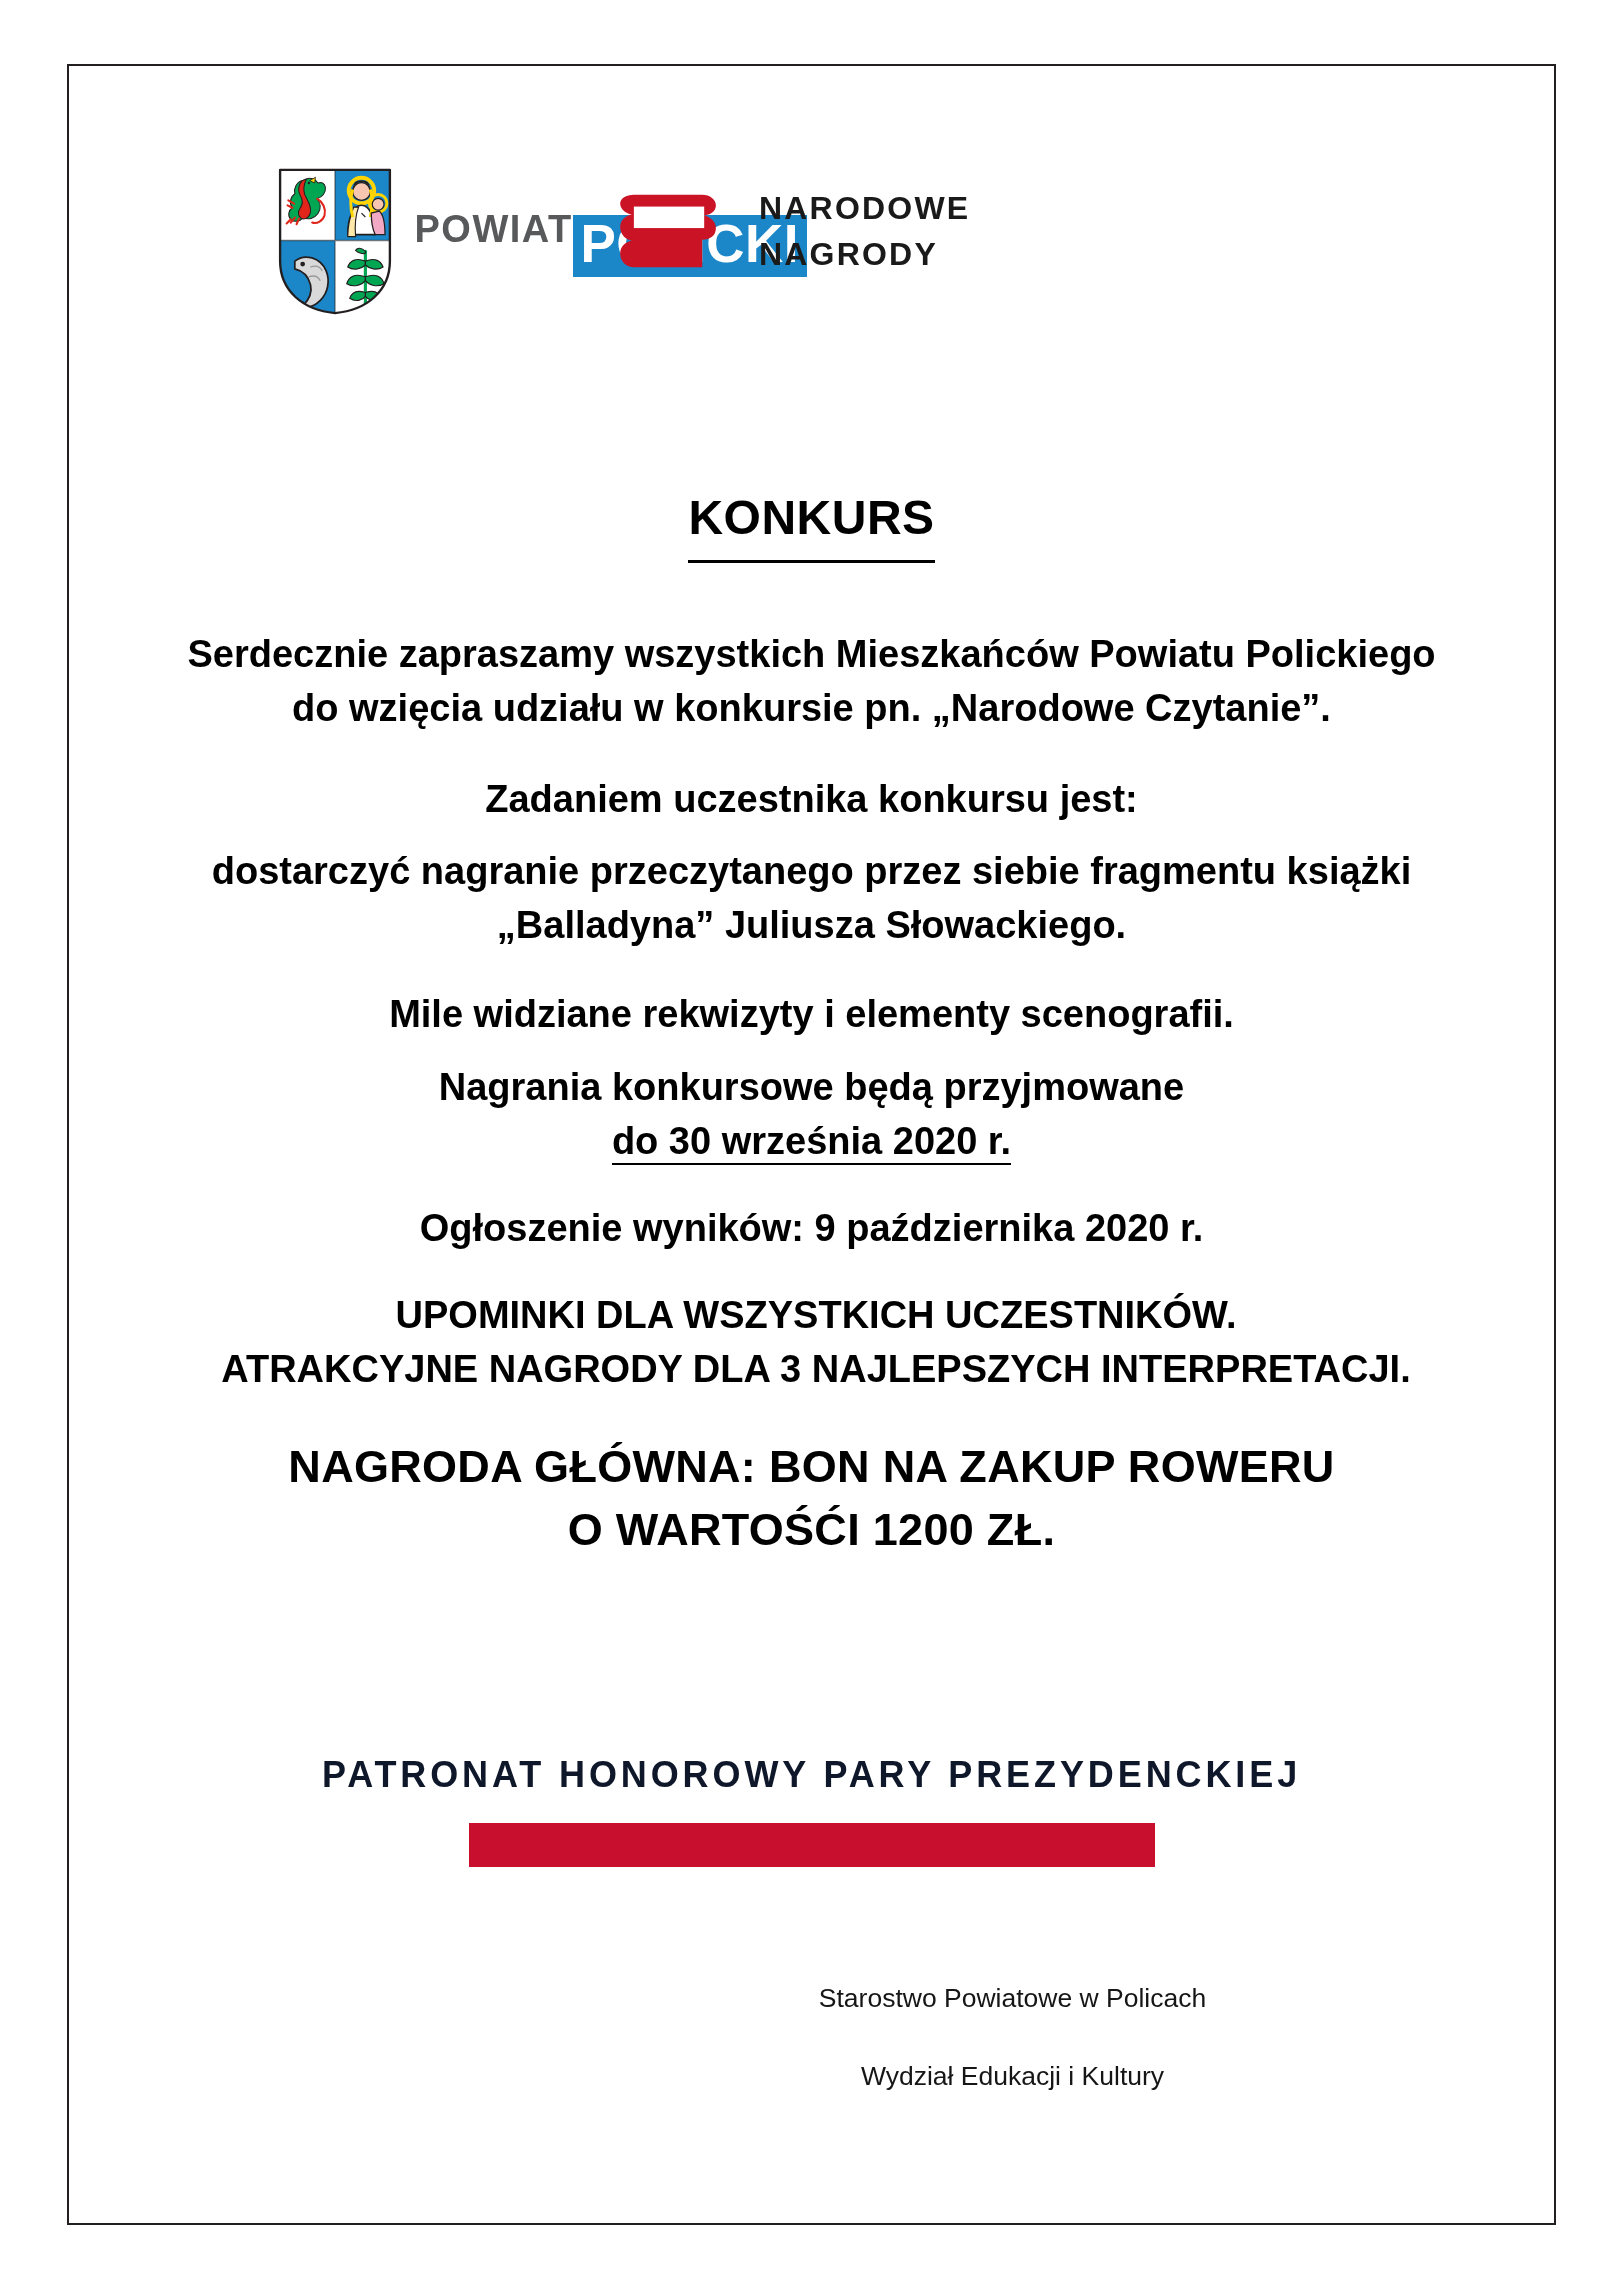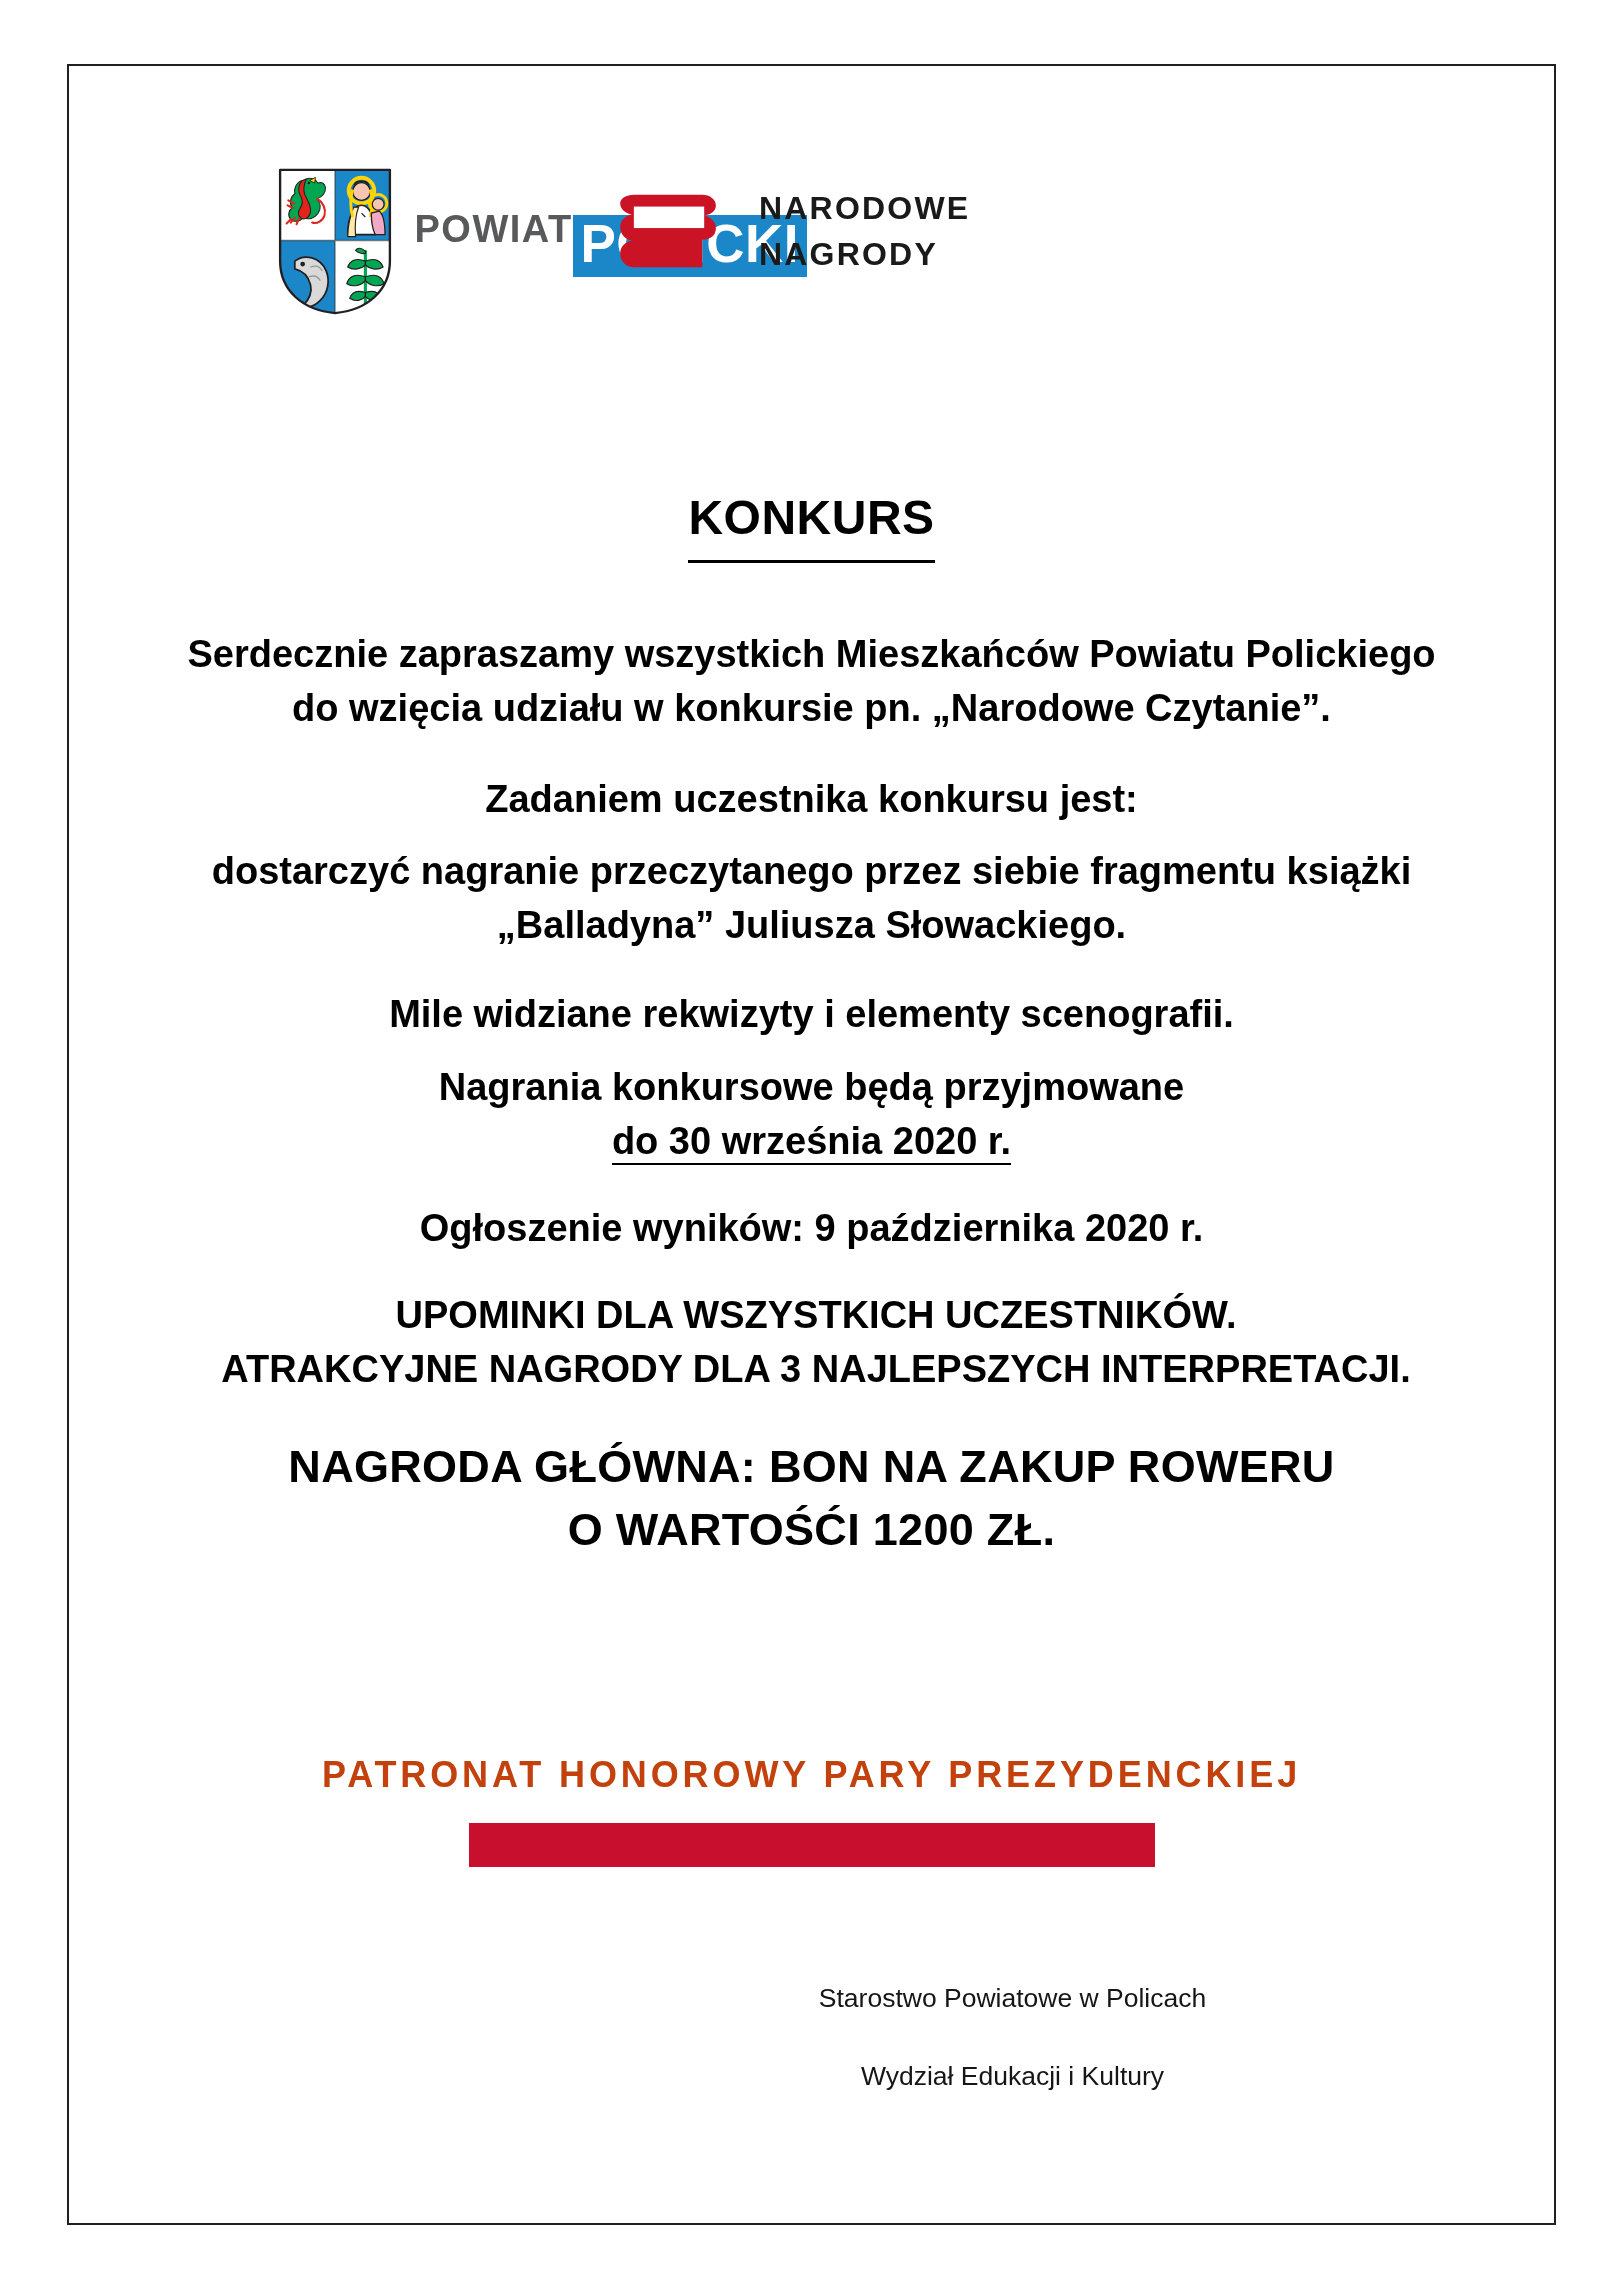--- a/index.html
+++ b/index.html
@@ -168,21 +168,21 @@
     position: absolute;
     left: 67px;
     top: 1754px;
     width: 1489px;
   }
   .patronage-text {
     text-align: center;
     font-weight: bold;
     font-size: 36px;
     letter-spacing: 3.9px;
-    color: #c2410c;
+    color: #0f172a;
     white-space: nowrap;
   }
   .patronage-bar {
     margin: 27.4px auto 0 auto;
     width: 686px;
     height: 44px;
     background: #c8102e;
   }
 
   

